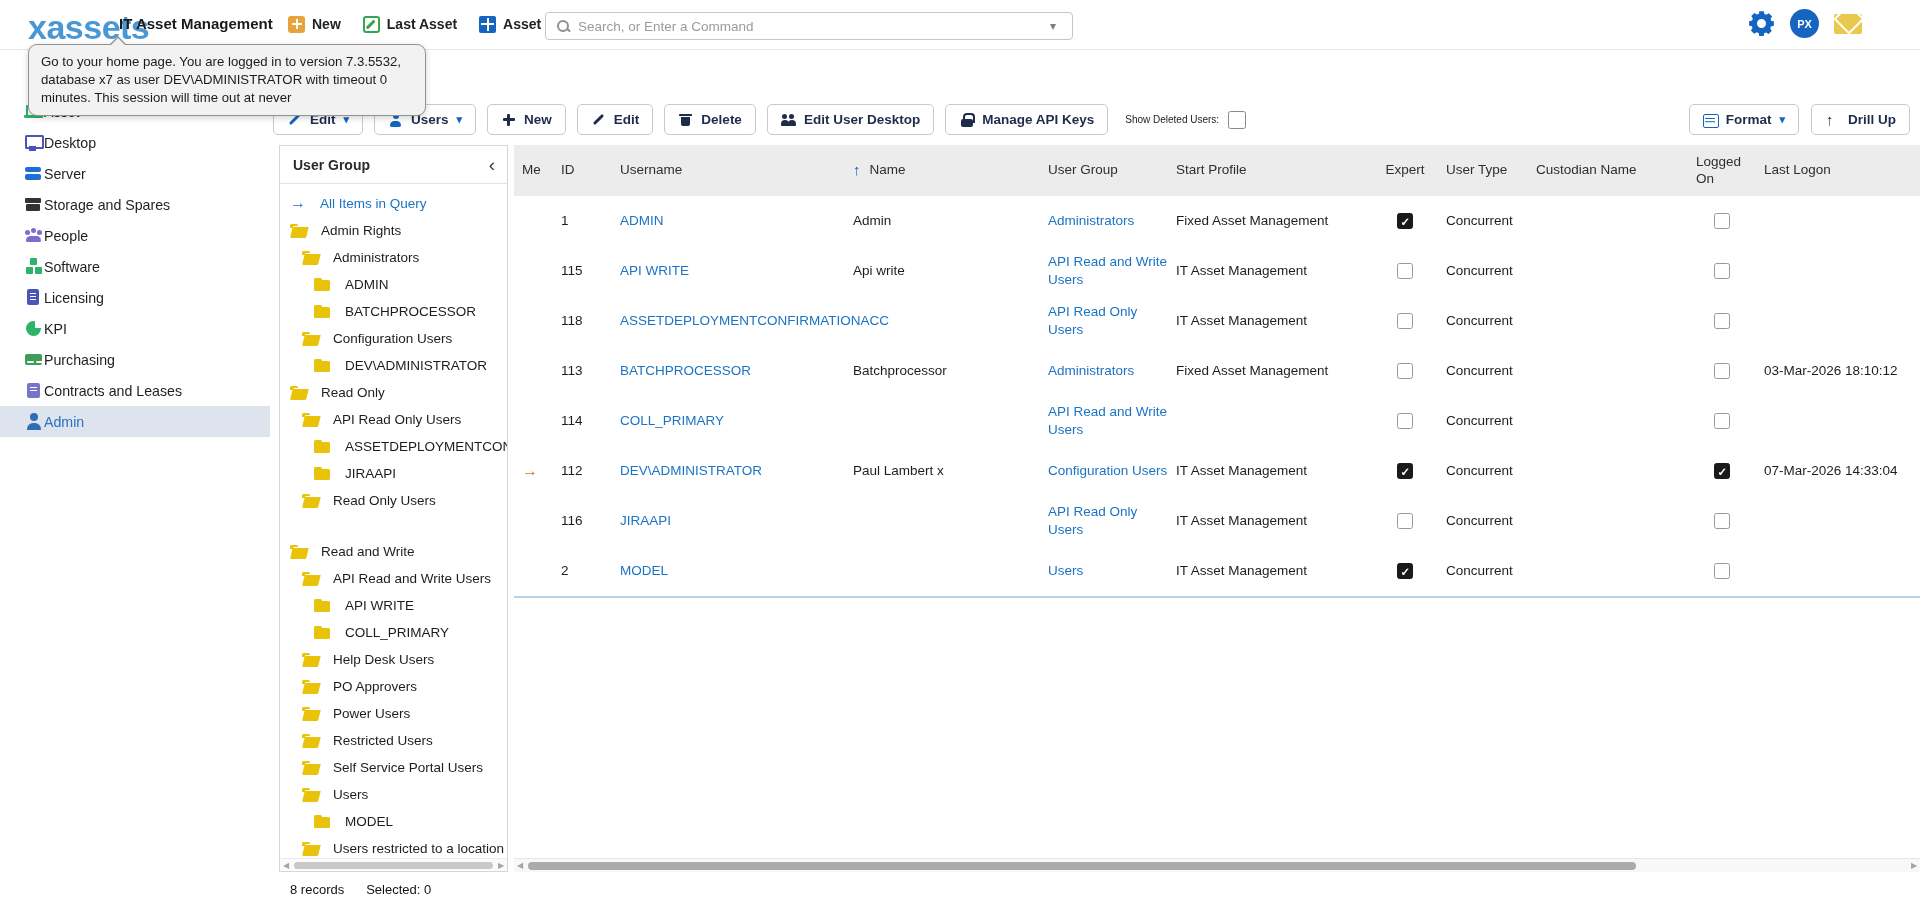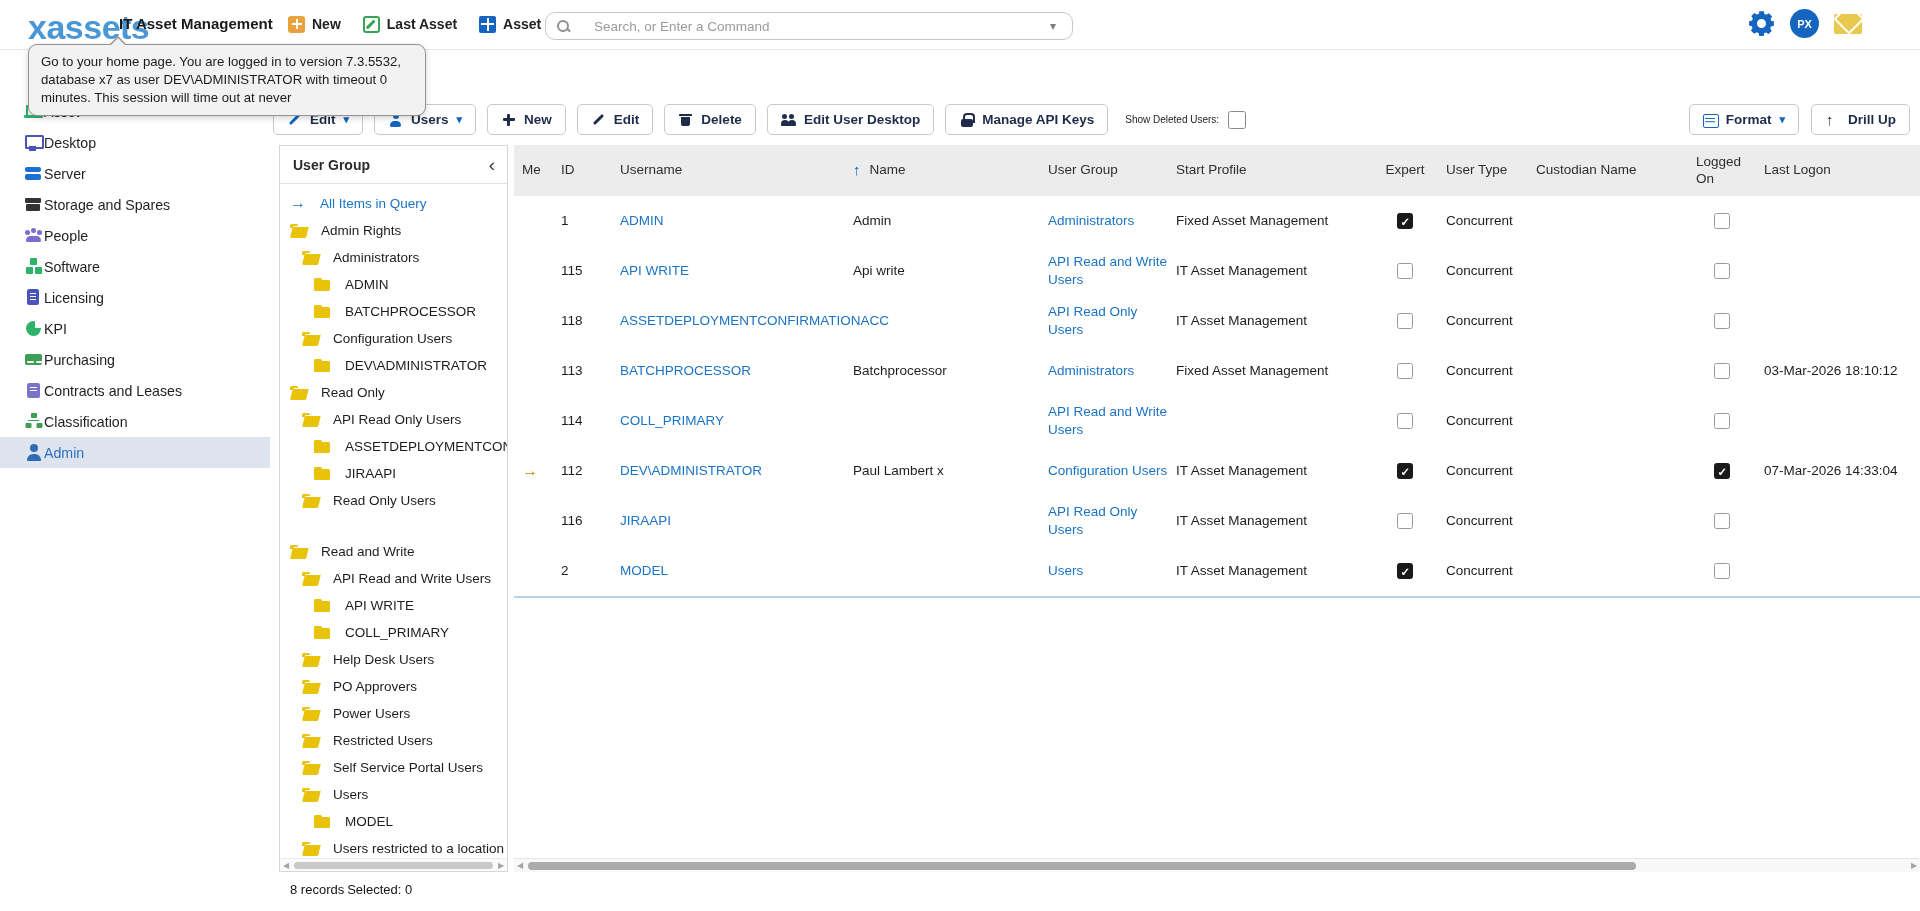--- a/index.html
+++ b/index.html
@@ -6,21 +6,21 @@
   html,body { width:1920px; height:911px; background:#fff; font-family:"Liberation Sans",sans-serif; overflow:hidden; position:relative; color:#1e1e1e; }
 
   
   .app-header { position:absolute; left:0; top:0; width:1920px; height:50px; background:#fff; border-bottom:1px solid #e6e6e6; z-index:5; }
   .logo { position:absolute; left:28px; top:8px; font-size:34px; font-weight:700; letter-spacing:-0.5px; color:var(--logo); cursor:pointer; }
   .app-title { position:absolute; left:119px; top:15px; font-size:15px; font-weight:700; color:#1a1a1a; }
   .hnav { position:absolute; left:288px; top:9px; display:flex; align-items:center; gap:22px; }
   .hnav-item { display:flex; align-items:center; gap:7px; font-size:14px; font-weight:600; color:#222; cursor:pointer; height:30px; }
   .badge { width:17px; height:17px; border-radius:3px; position:relative; display:inline-block; }
 
-  .search-box { position:absolute; left:545px; top:12px; width:528px; height:28px; border:1px solid #c6c6c6; border-radius:10px; background:#fff; display:flex; align-items:center; padding:0 10px;gap:16px; }
+  .search-box { position:absolute; left:545px; top:12px; width:528px; height:28px; border:1px solid #c6c6c6; border-radius:4px; background:#fff; display:flex; align-items:center; padding:0 10px; }
   .search-ico { width:14px; height:14px; position:relative; margin-right:8px; flex:0 0 auto; }
   .search-ico::before { content:""; position:absolute; left:1px; top:1px; width:8px; height:8px; border:2px solid #8f8f8f; border-radius:50%; }
   .search-ico::after  { content:""; position:absolute; left:9.5px; top:9.5px; width:5px; height:2px; background:#8f8f8f; border-radius:1px; transform:rotate(45deg); }
   .search-ph { font-size:13.5px; color:#9b9b9b; flex:1 1 auto; }
   .search-dd { color:#7d7d7d; font-size:12px; margin-right:6px; }
   .search-dd::before { content:"\25BE"; }
 
   .hright { position:absolute; right:58px; top:9px; display:flex; align-items:center; gap:15px; }
   .gear-svg { width:27px; height:27px; display:block; cursor:pointer; }
   .avatar { width:29px; height:29px; border-radius:50%; background:var(--accent); color:#fff; font-size:11px; font-weight:700; display:flex; align-items:center; justify-content:center; cursor:pointer; }
@@ -127,21 +127,21 @@
   .link { color:var(--link); text-decoration:none; cursor:pointer; }
   .td-user .link { white-space:nowrap; }
   .me-arrow { visibility:hidden; font-weight:700; font-size:16px; color:var(--me_arrow); }
   .me-arrow::before { content:"\2192"; }
   .me-arrow.show { visibility:visible; }
   .tbody { border-bottom:2px solid #b9d3ea; }
 
   
   .main-scroll { position:absolute; left:514px; top:858px; width:1406px; height:14px; background:#f8f8f8; border-top:1px solid #e5e5e5; display:flex; align-items:center; }
   .main-scroll .scr-thumb { flex:0 0 auto; width:1108px; height:8px; background:#ababab; }
-  .footer { position:absolute; left:290px; top:882px; font-size:13px; color:#141414; display:flex; gap:3px; }
+  .footer { position:absolute; left:290px; top:882px; font-size:13px; color:#141414; display:flex; gap:22px; }
 </style>
 </head>
 <body>
 
 <div class="app-header">
   <div class="logo">xassets</div>
   <div class="app-title">IT Asset Management</div>
 
   <div class="hnav">
 
@@ -288,24 +288,20 @@
     <div class="sb-item">
       <span class="sb-ico ic-purchasing" style="color: rgb(63, 158, 85);"></span>
       <span class="sb-label">Purchasing</span>
     </div>
 
     <div class="sb-item">
       <span class="sb-ico ic-contracts" style="color: rgb(122, 116, 201);"></span>
       <span class="sb-label">Contracts and Leases</span>
     </div>
 
-    <div class="sb-item">
-      <span class="sb-ico ic-classification" style="color: rgb(63, 158, 85);"></span>
-      <span class="sb-label">Classification</span>
-    </div>
 
     <div class="sb-item active">
       <span class="sb-ico ic-admin" style="color: rgb(46, 109, 180);"></span>
       <span class="sb-label">Admin</span>
     </div>
   </div>
 
 <div class="tree-panel">
   <div class="tree-head">
     <span class="tree-title">User Group</span>

